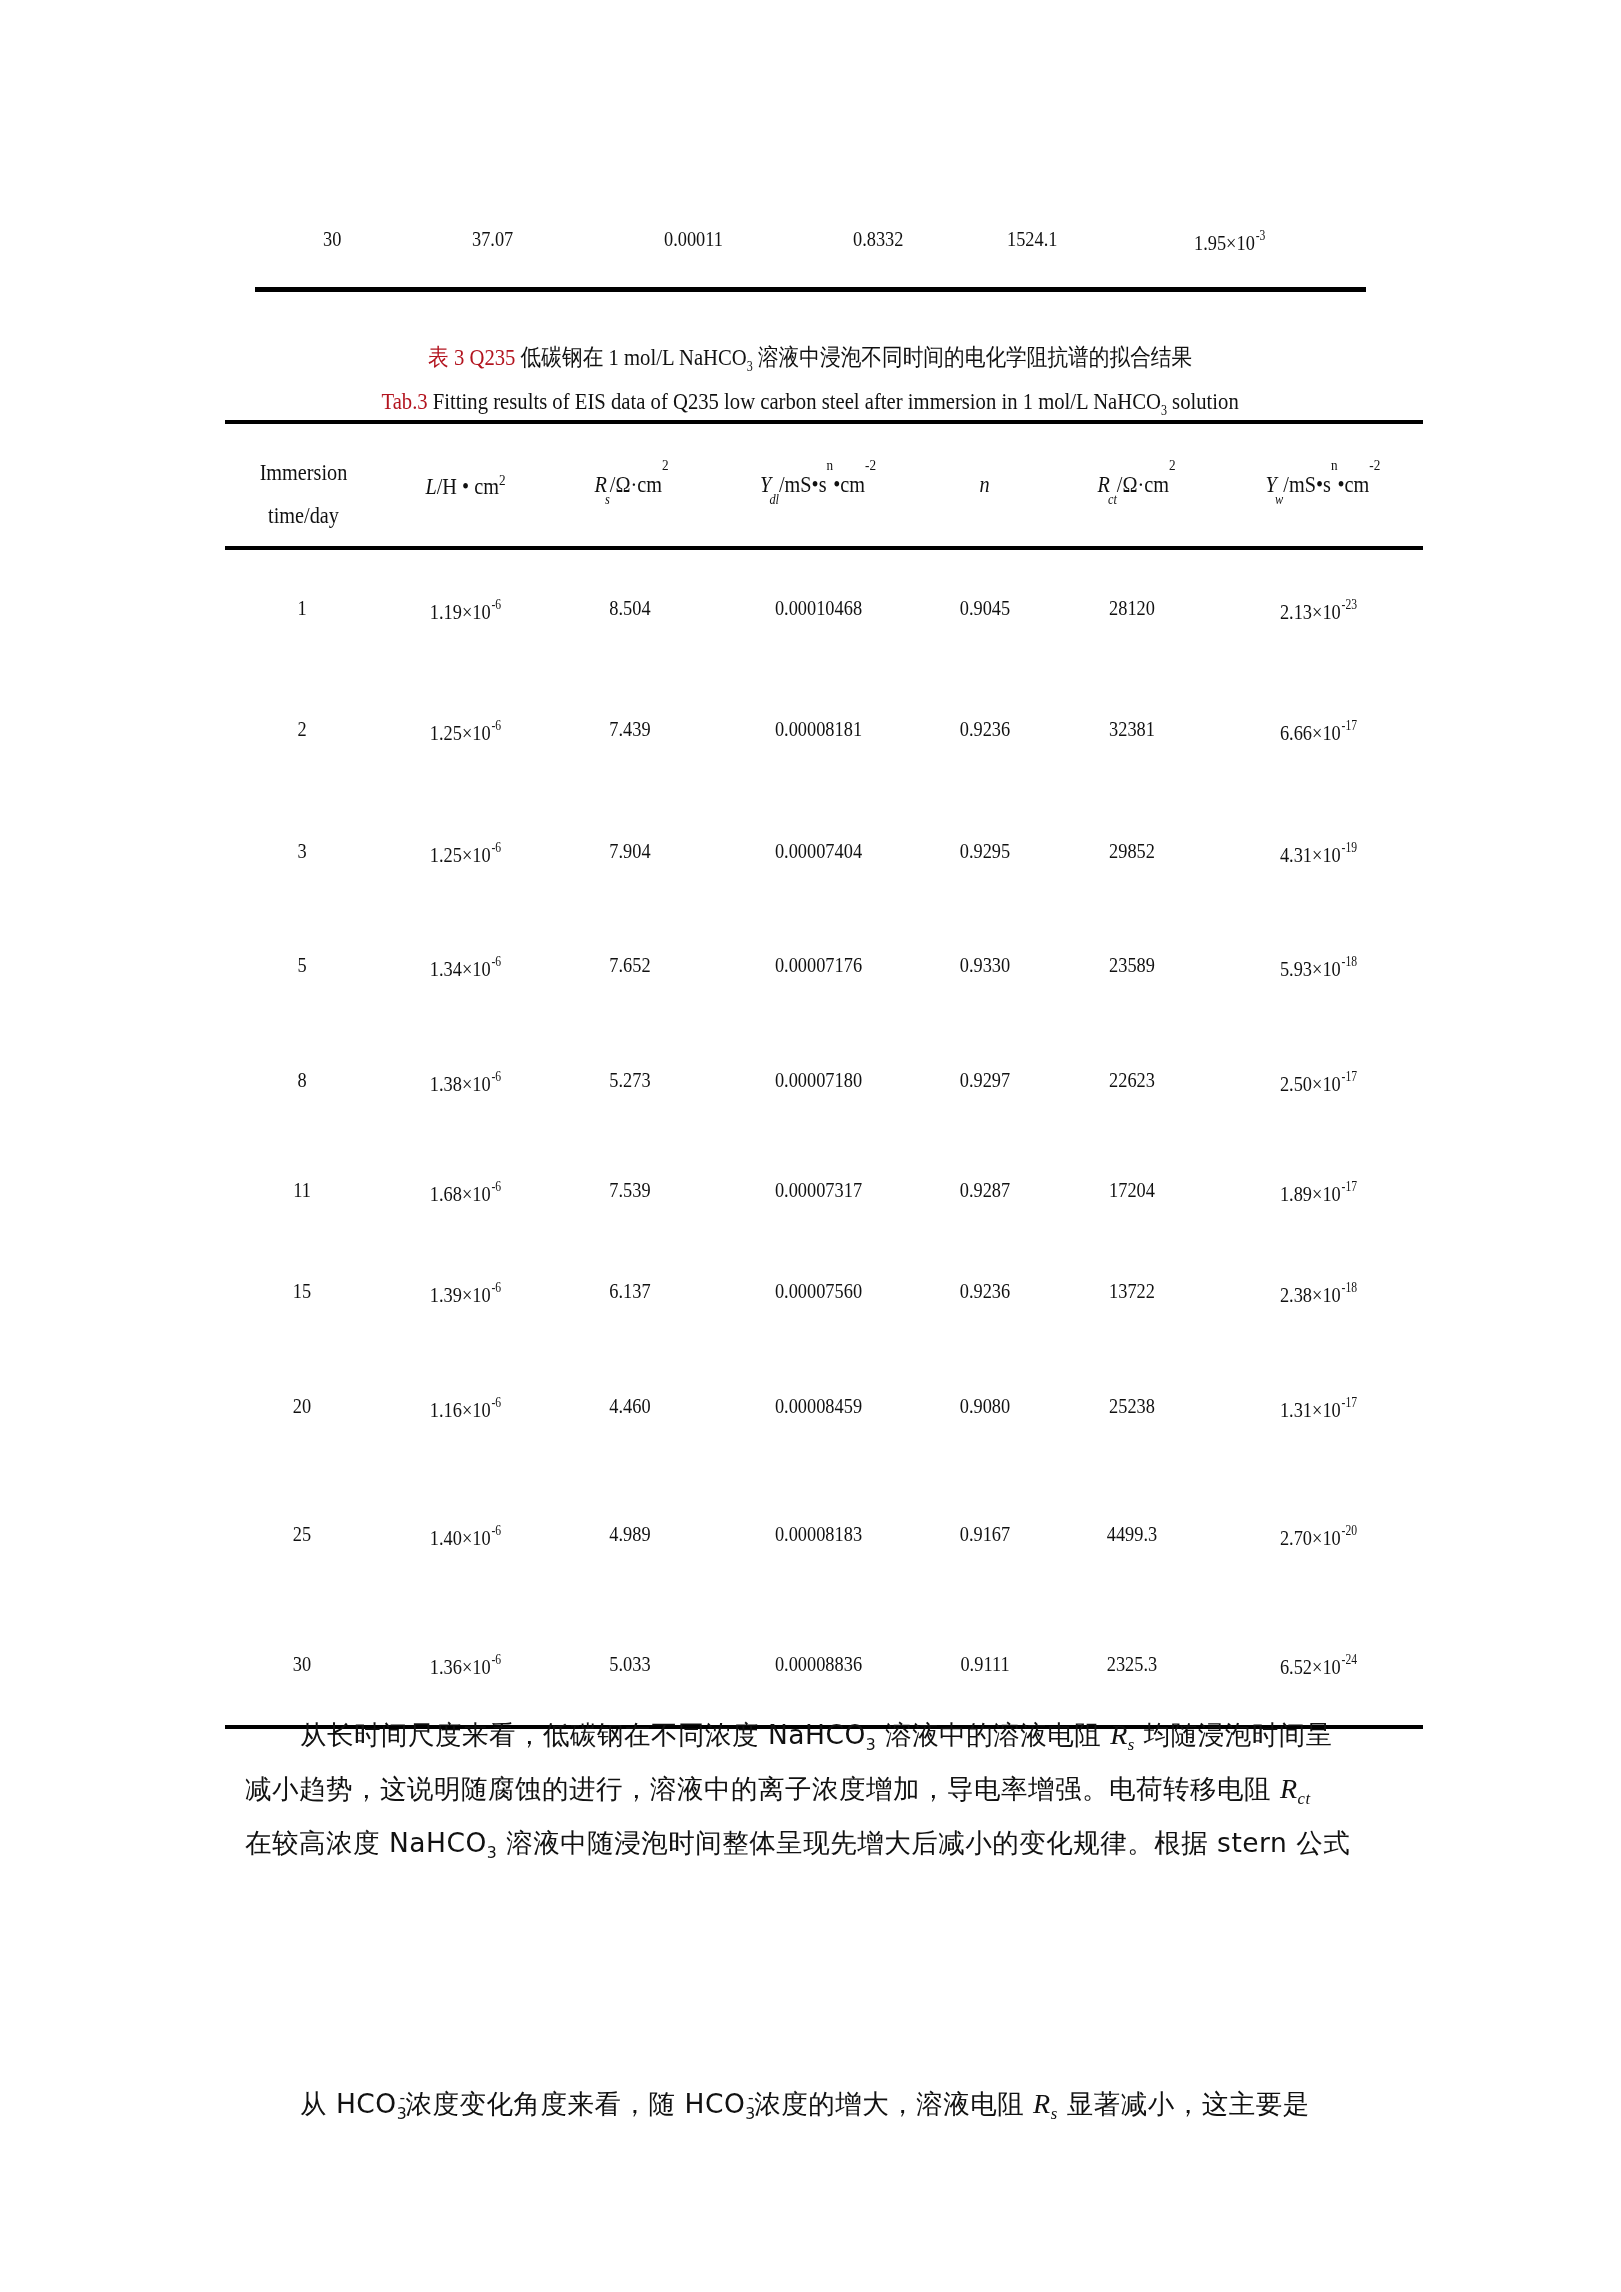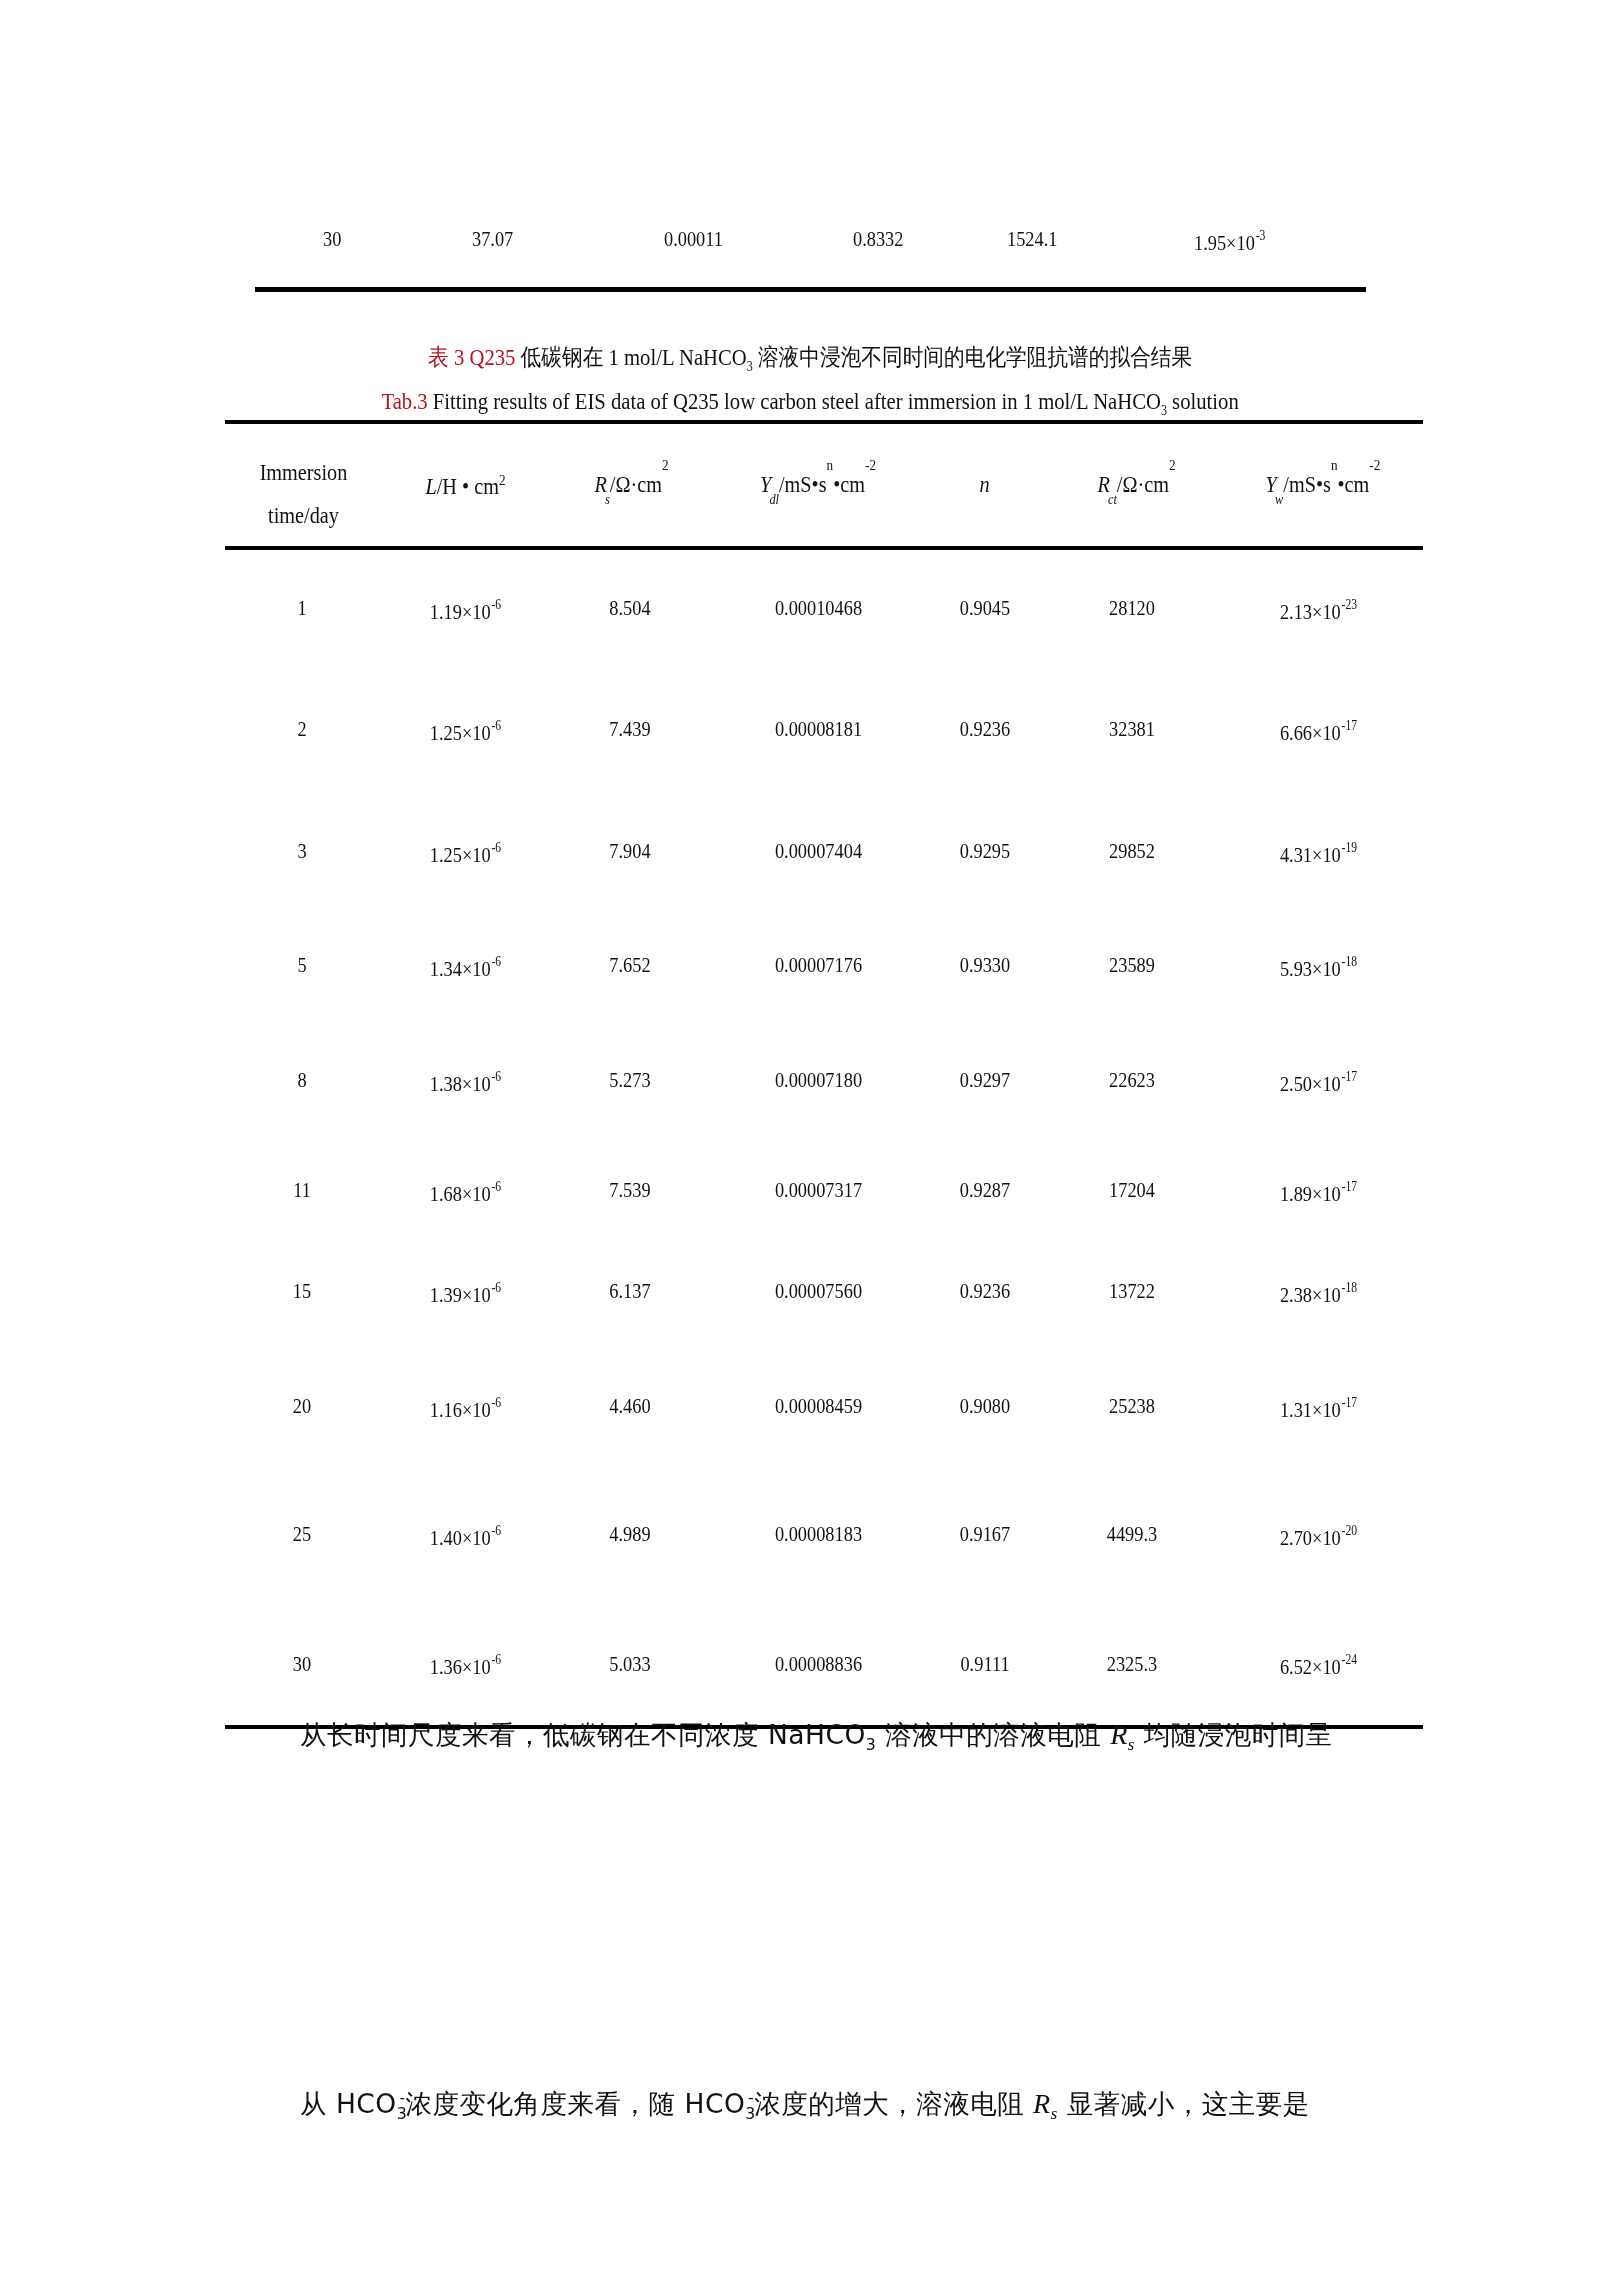--- a/index.html
+++ b/index.html
@@ -188,18 +188,20 @@
         <span class="cell c5" style="top:1652px">2325.3</span>
         <span class="cell c6 sci" style="top:1655px"><span>6.52×10</span><sup>-24</sup></span>
       </div>
     </div>
 
   <div class="rule" style="left:225px; top:1725px; width:1198px; height:3.9px;"></div>
 </div>
 
 <div class="para" style="top:1708px;">
   <span class="line indent"><span>从长时间尺度来看，低碳钢在不同浓度 NaHCO</span><sub>3</sub><span> 溶液中的溶液电阻 </span><i>R</i><sub><i style="font-size:16.7px;">s</i></sub><span> 均随浸泡时间呈</span></span>
+  <span class="line"><span>减小趋势，这说明随腐蚀的进行，溶液中的离子浓度增加，导电率增强。电荷转移电阻 </span><i>R</i><sub><i style="font-size:16.7px;">ct</i></sub></span>
+  <span class="line"><span>在较高浓度 NaHCO</span><sub>3</sub><span> 溶液中随浸泡时间整体呈现先增大后减小的变化规律。根据 stern 公式</span></span>
 </div>
 
 <div class="para" style="top:2071px;">
   <span class="line indent"><span>从 HCO</span><sub>3</sub><sup style="font-size:15.7px; margin-left:-7.8px;">-</sup><span>浓度变化角度来看，随 HCO</span><sub>3</sub><sup style="font-size:15.7px; margin-left:-7.8px;">-</sup><span>浓度的增大，溶液电阻 </span><i>R</i><sub><i style="font-size:16.7px;">s</i></sub><span> 显著减小，这主要是</span></span>
 </div>
 
 
 </body></html>

